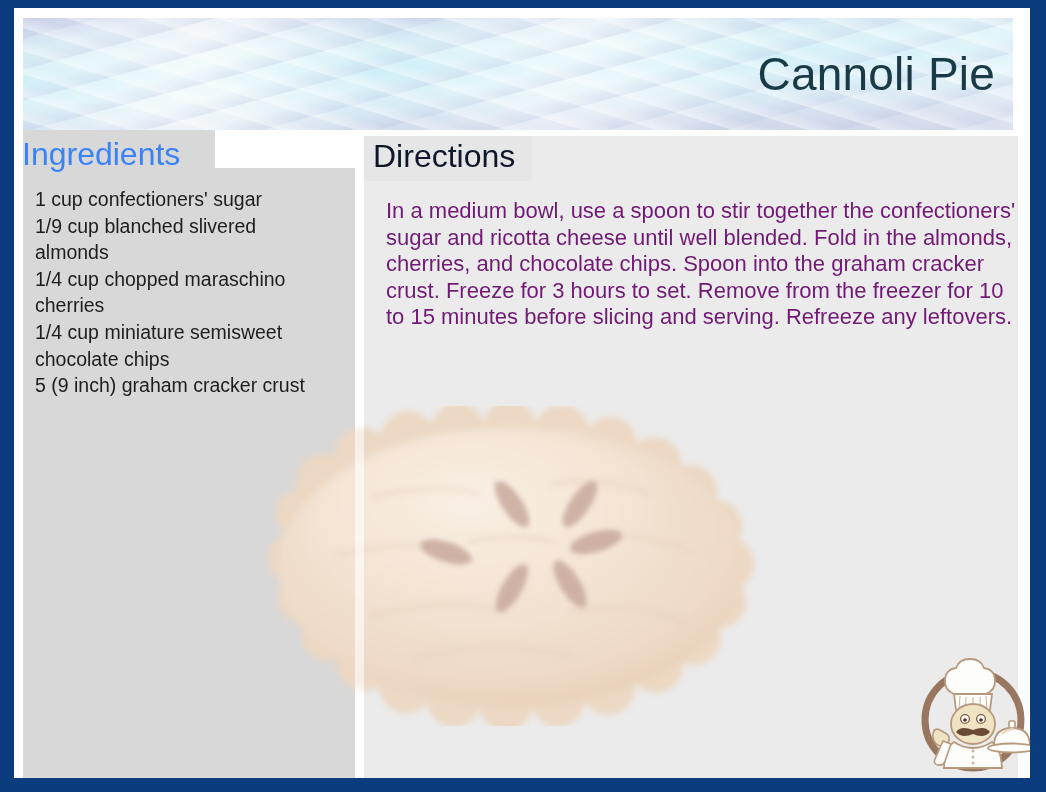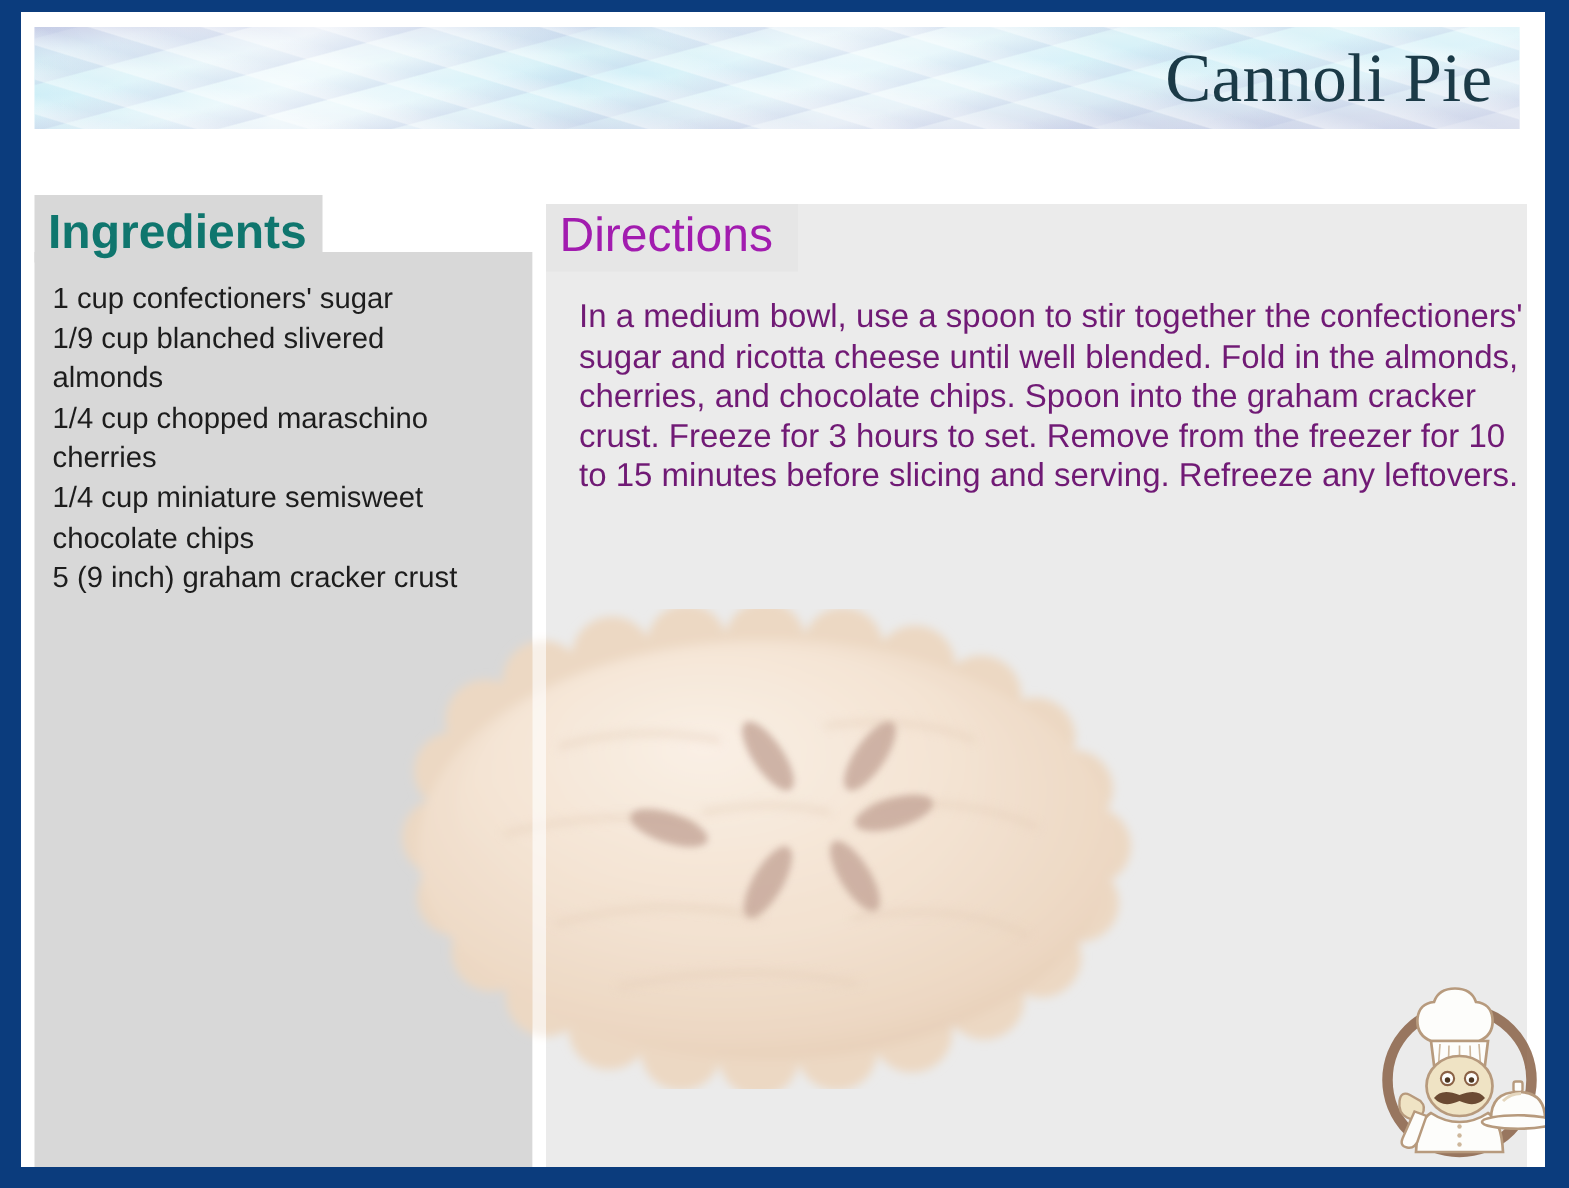--- a/index.html
+++ b/index.html
@@ -33,30 +33,29 @@
     background: #ffffff;
     overflow: hidden;
   }
 
   
   #banner {
     position: absolute;
     left: 9px;
     top: 10px;
     width: 990px;
-    height: 68px;
+    height: 112px;
     background:
       linear-gradient(108deg, rgba(255,255,255,0.0) 0%, rgba(255,255,255,0.55) 18%, rgba(255,255,255,0.0) 36%,
                               rgba(255,255,255,0.45) 54%, rgba(255,255,255,0.0) 72%, rgba(255,255,255,0.40) 100%),
       linear-gradient(72deg, rgba(255,255,255,0.0) 0%, rgba(255,255,255,0.35) 20%, rgba(255,255,255,0.0) 40%,
                               rgba(255,255,255,0.30) 60%, rgba(255,255,255,0.0) 85%),
       linear-gradient(178deg, #c7cde6 0%, #cfe2f1 14%, #d7f1f7 30%, #cdeef7 44%,
                               #d7f1f8 58%, #d2e6f2 72%, #c9d3e8 88%, #c5cce4 100%);
     overflow: hidden;
-    font-family: Liberation Serif, serif;
   }
   #banner::before {
     content: "";
     position: absolute;
     inset: 0;
     background:
       repeating-linear-gradient(17deg,
         rgba(255,255,255,0.0) 0px, rgba(255,255,255,0.0) 9px,
         rgba(255,255,255,0.42) 10px, rgba(255,255,255,0.0) 22px),
       repeating-linear-gradient(-15deg,
@@ -88,25 +87,25 @@
   #ingredients-heading-tab {
     position: absolute;
     left: 9px;
     top: 122px;
     width: 192px;
     height: 45px;
     background: #d8d8d8;
   }
   #ingredients-heading {
     position: absolute;
-    left: 18px;
+    left: 8px;
     top: 128px;
     font-size: 32px;
-    font-weight: 700;
-    color: #0f766e;
+    font-weight: 400;
+    color: #3b82f6;
     white-space: nowrap;
     z-index: 4;
   }
   #ingredients-list {
     position: absolute;
     left: 9px;
     top: 178px;
     width: 320px;
     padding: 0 8px 0 12px;
     box-sizing: border-box;
@@ -136,21 +135,21 @@
     width: 168px;
     height: 45px;
     background: #e6e6e6;
   }
   #directions-heading {
     position: absolute;
     left: 359px;
     top: 130px;
     font-size: 32px;
     font-weight: 400;
-    color: #a21caf;
+    color: #0f172a;
     white-space: nowrap;
     z-index: 4;
   }
   #directions-body {
     position: absolute;
     left: 372px;
     top: 190px;
     width: 632px;
     font-size: 22px;
     line-height: 26.6px;

